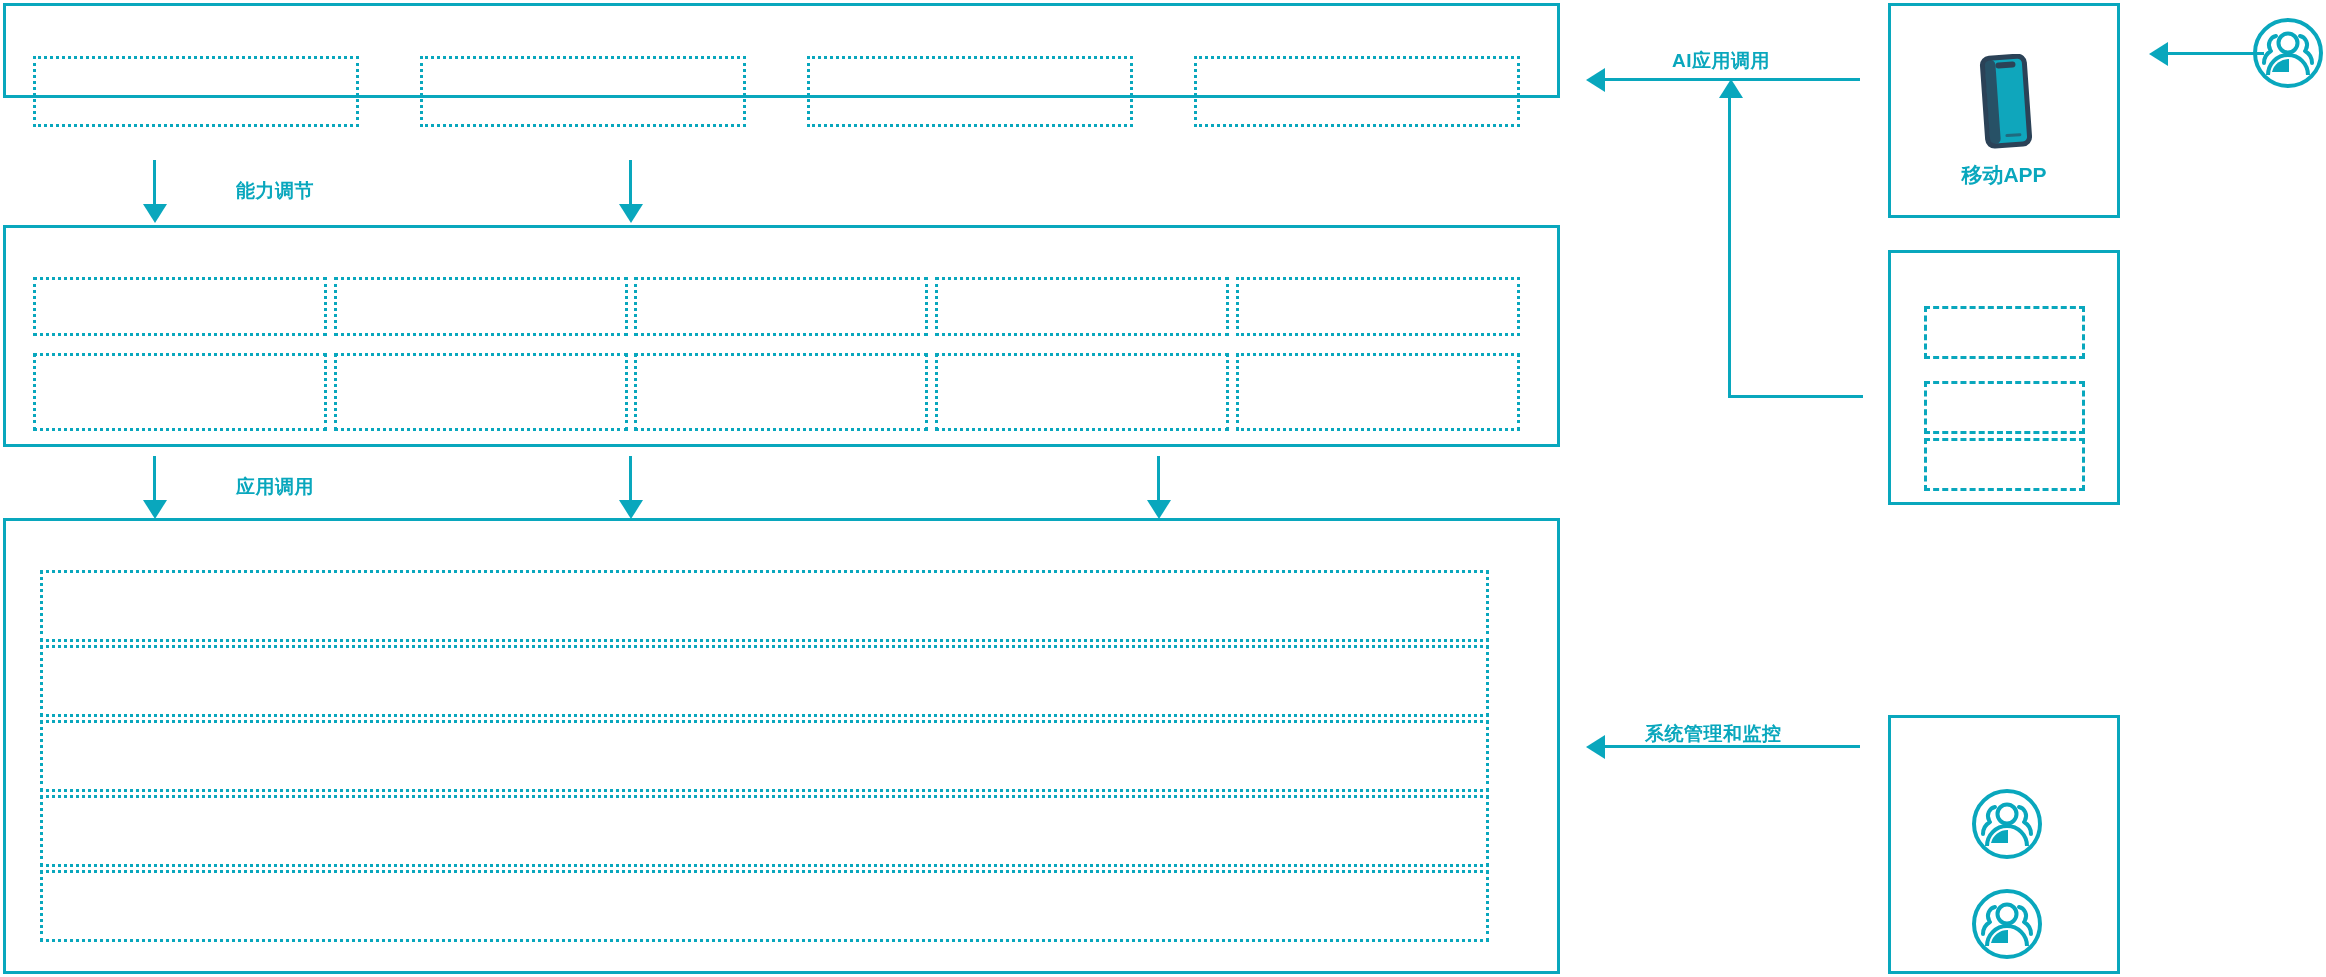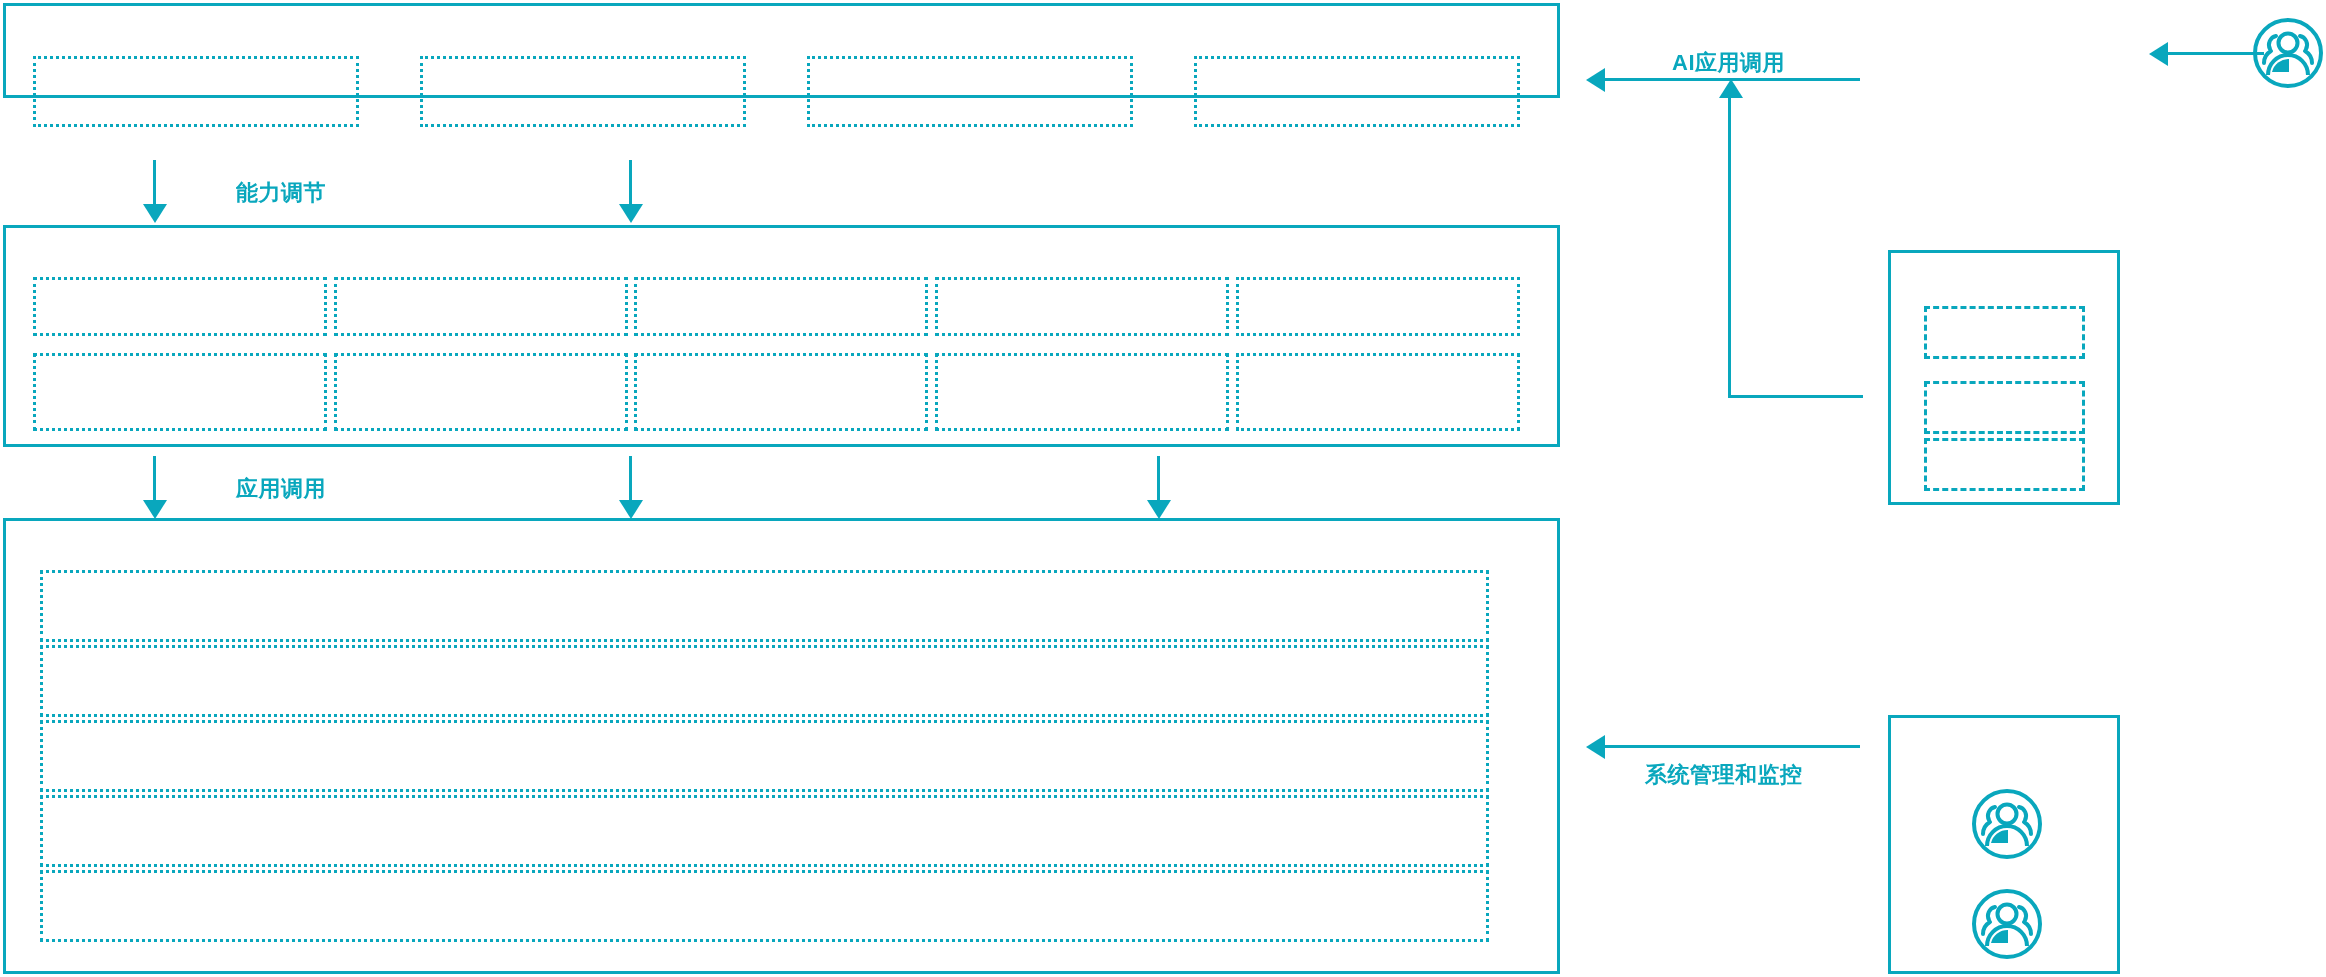--- a/index.html
+++ b/index.html
@@ -33,21 +33,21 @@
   }
   .dashbox {
     position: absolute;
     border: 3px dashed #09a7bd;
     box-sizing: border-box;
     background: transparent;
   }
   .label {
     position: absolute;
     color: #09a7bd;
-    font-size: 22px;
+    font-size: 19px;
     font-weight: bold;
     white-space: nowrap;
     letter-spacing: 0.5px;
   }
   .vline {
     position: absolute;
     width: 3px;
     background: #09a7bd;
   }
   .hline {
@@ -185,20 +185,34 @@
   </div>
 
   <div class="hline" style="left:1605px; top:78px; width:255px; height:3px;"></div>
   <div class="arrow-left" style="left:1586px; top:68px;"></div>
   <div class="label" style="left:1672px; top:48px;">AI应用调用</div>
 
   <div class="vline" style="left:1728px; top:98px; width:3px; height:300px;"></div>
   <div class="arrow-up" style="left:1719px; top:79px;"></div>
   <div class="hline" style="left:1728px; top:395px; width:135px; height:3px;"></div>
 
+  <div class="panel" style="left:1888px; top:3px; width:232px; height:215px;">
+
+    <span class="icon-wrap" style="left:88px; top:48px;">
+      <svg width="56" height="95" viewBox="0 0 56 95">
+        <g transform="rotate(-4 28 47)">
+          <rect x="6" y="3" width="42" height="88" rx="7" ry="7" fill="#0fa6bc" stroke="#2b4257" stroke-width="5"></rect>
+          <rect x="8" y="5" width="11" height="84" rx="5" ry="5" fill="#2b4257" stroke="none" opacity="0.85"></rect>
+          <path d="M22 8 h14 a3 3 0 0 1 0 6 h-14 a3 3 0 0 1 0 -6 z" fill="#2b4257"></path>
+          <rect x="24" y="80" width="16" height="3" rx="1.5" fill="#2b4257" opacity="0.6"></rect>
+        </g>
+      </svg>
+    </span>
+    <span class="center-label" style="top:155px;">移动APP</span>
+  </div>
 
   <div class="hline" style="left:2168px; top:52px; width:96px; height:3px;"></div>
   <div class="arrow-left" style="left:2149px; top:42px;"></div>
 
   <span class="icon-wrap" style="left:2250px; top:15px;">
     <svg width="76" height="76" viewBox="0 0 76 76">
       <circle cx="38" cy="38" r="33" fill="none" stroke="#09a7bd" stroke-width="4"></circle>
       <circle cx="38" cy="28" r="9.5" fill="none" stroke="#09a7bd" stroke-width="4"></circle>
       <path d="M20 34 a9 9 0 0 1 6 -13" fill="none" stroke="#09a7bd" stroke-width="4" stroke-linecap="round"></path>
       <path d="M56 34 a9 9 0 0 0 -6 -13" fill="none" stroke="#09a7bd" stroke-width="4" stroke-linecap="round"></path>
@@ -216,21 +230,21 @@
     <div class="dashbox" style="left:33px; top:128px; width:161px; height:53px;">
       <span></span>
     </div>
     <div class="dashbox" style="left:33px; top:185px; width:161px; height:53px;">
       <span></span>
     </div>
   </div>
 
   <div class="hline" style="left:1605px; top:745px; width:255px; height:3px;"></div>
   <div class="arrow-left" style="left:1586px; top:735px;"></div>
-  <div class="label" style="left:1645px; top:760px;">系统管理和监控</div>
+  <div class="label" style="left:1645px; top:721px;">系统管理和监控</div>
 
   <div class="panel" style="left:1888px; top:715px; width:232px; height:259px;">
     <span class="icon-wrap" style="left:78px; top:68px;">
       <svg width="76" height="76" viewBox="0 0 76 76">
         <circle cx="38" cy="38" r="33" fill="none" stroke="#09a7bd" stroke-width="4"></circle>
         <circle cx="38" cy="28" r="9.5" fill="none" stroke="#09a7bd" stroke-width="4"></circle>
         <path d="M20 34 a9 9 0 0 1 6 -13" fill="none" stroke="#09a7bd" stroke-width="4" stroke-linecap="round"></path>
         <path d="M56 34 a9 9 0 0 0 -6 -13" fill="none" stroke="#09a7bd" stroke-width="4" stroke-linecap="round"></path>
         <path d="M18 60 a20 20 0 0 1 40 0" fill="none" stroke="#09a7bd" stroke-width="4"></path>
         <path d="M22 57 a17 17 0 0 1 17 -13 l0 13 z" fill="#09a7bd"></path>

